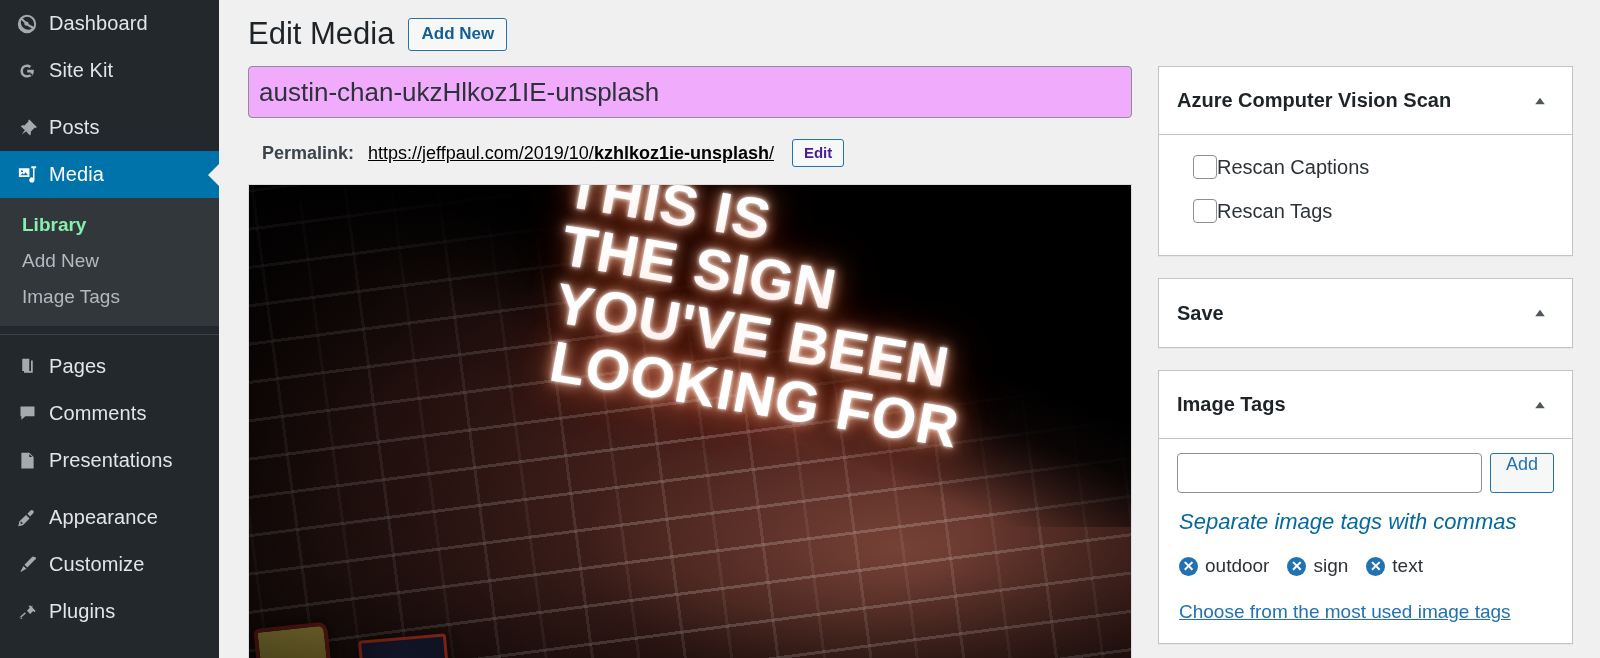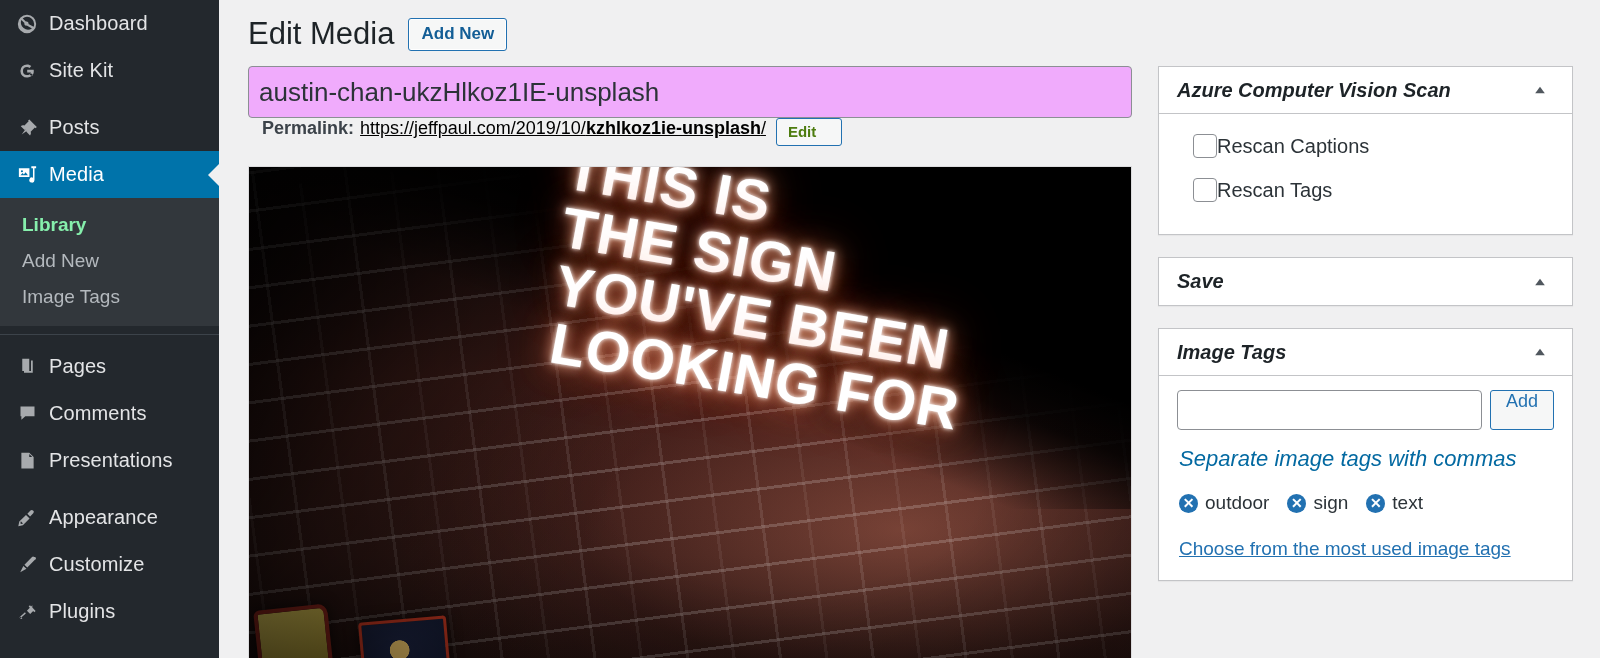--- a/index.html
+++ b/index.html
@@ -116,44 +116,44 @@
     font-size: 26px;
     font-family: "Liberation Sans", sans-serif;
     color: #2c3338;
     background: #f0abfc;
     border: 1px solid #8c8f94;
     border-radius: 4px;
     outline: none;
   }
 
   #edit-slug-box {
-    display: flex; align-items: flex-start;
-    gap: 6px;
+    display: flex; align-items: center;
+    gap: 14px;
     height: 34px;
-    margin: 0 0 0 14px;
+    margin: 18px 0 0 14px;
     font-size: 18px;
     color: #646970;
     font-weight: bold;
   }
   #edit-slug-box .permalink-label { color: #3c434a; }
   #edit-slug-box a.permalink {
     color: #000000;
     text-decoration: underline;
     font-weight: normal;
     cursor: pointer;
   }
   #edit-slug-box a.permalink b { font-weight: bold; }
   .edit-slug-btn {
     border: 1px solid #2271b1;
     border-radius: 3px;
     background: #f6f7f7;
-    color: #4d7c0f;
+    color: #4c1d95;
     font-size: 15px;
     font-weight: 600;
-    padding: 4px 25px 5px 11px;
+    padding: 4px 11px 5px 11px;
     cursor: pointer;
     margin-left: 4px;
   }
 
   
   #attachment-preview {
     margin-top: 14px;
     width: 884px;
     height: 520px;
     border: 1px solid #dcdcde;
@@ -247,24 +247,23 @@
 
   
   .postbox {
     background: #fff;
     border: 1px solid #c3c4c7;
     margin-bottom: 22px;
     box-shadow: 0 1px 1px rgba(0,0,0,.04);
   }
   .postbox-header {
     display: flex; align-items: center; justify-content: space-between;
-    height: 47px;
+    height: 68px;
     padding: 0 18px;
     border-bottom: 1px solid #c3c4c7;
-    font-style: italic;
   }
   .postbox-header.no-border { border-bottom: none; }
   .postbox-title {
     font-size: 20px;
     font-weight: bold;
     color: #1d2327;
     margin: 0;
   }
   .handle-toggle {
     width: 28px; height: 28px;

